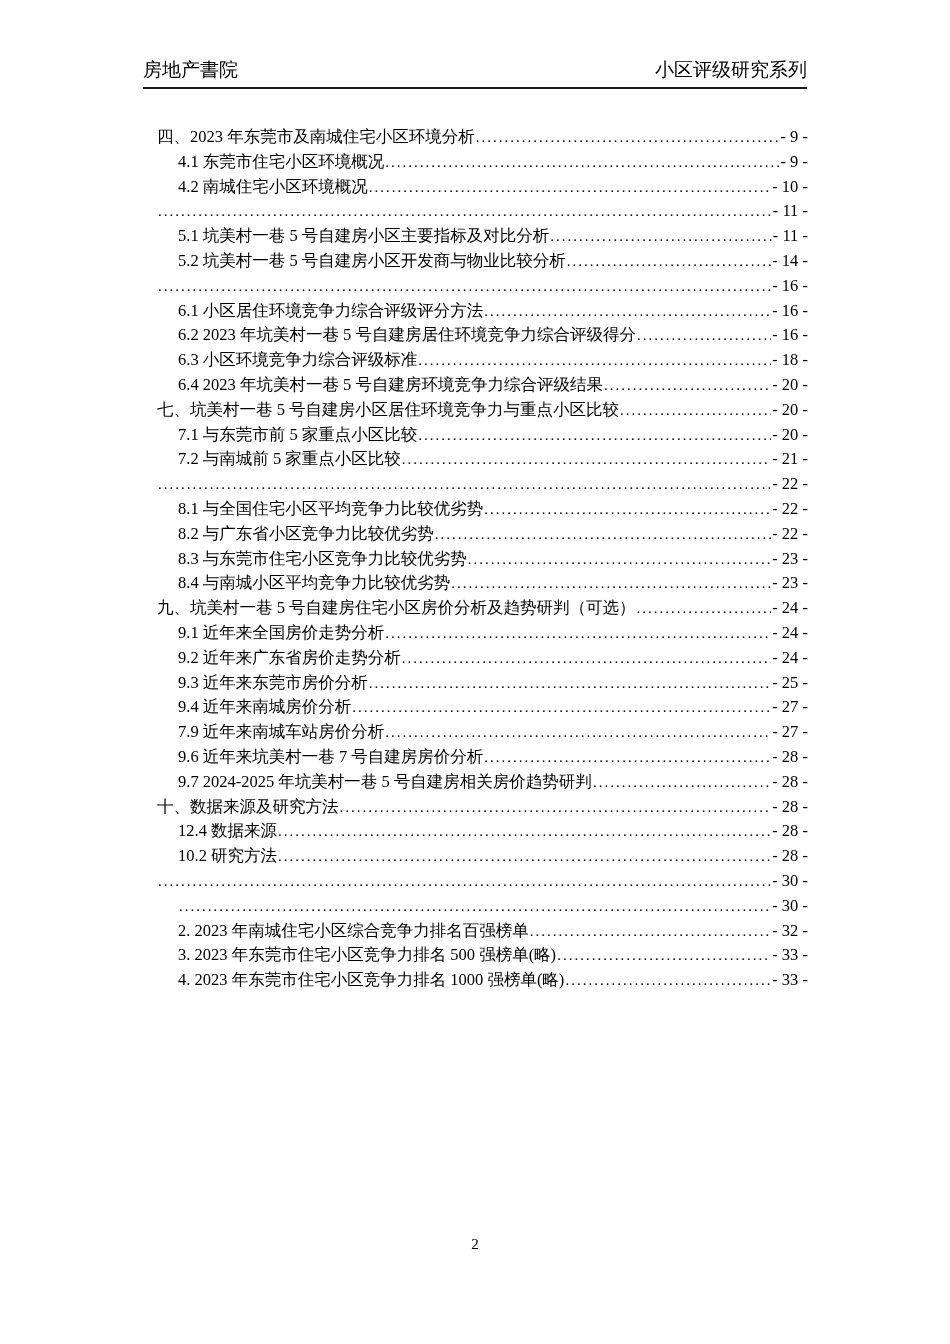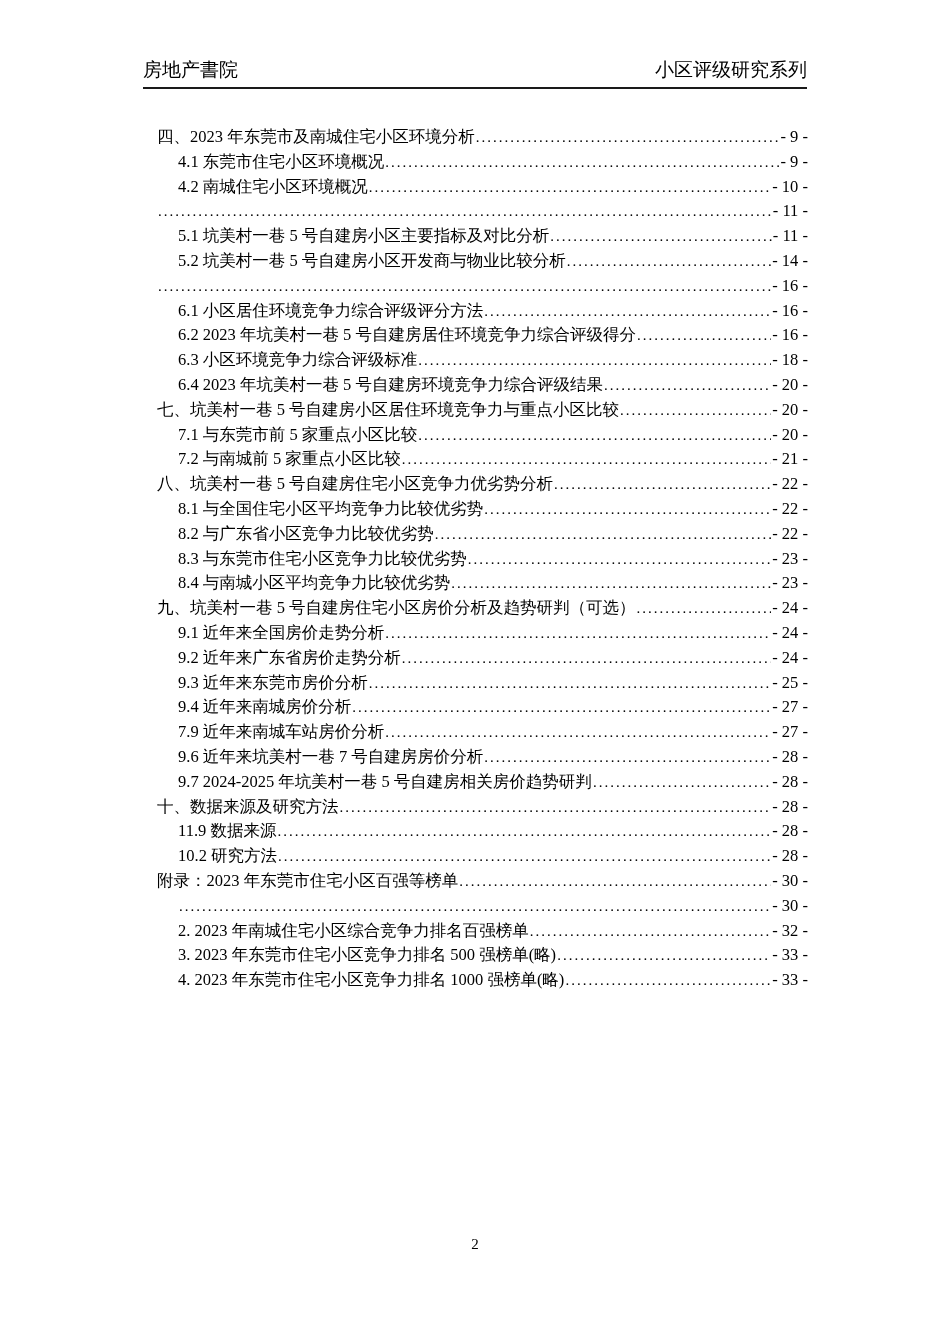--- a/index.html
+++ b/index.html
@@ -155,21 +155,20 @@
     <span class="toc-page">- 20 -</span>
   </div>
 
   <div class="toc-row level-2">
     <span class="toc-label">7.2 与南城前 5 家重点小区比较</span>
     <span class="toc-dots">............................................................................................................................................................................................................................</span>
     <span class="toc-page">- 21 -</span>
   </div>
 
   <div class="toc-row level-1">
-    <span class="toc-label">八、坑美村一巷 5 号自建房住宅小区竞争力优劣势分析</span>
     <span class="toc-dots">............................................................................................................................................................................................................................</span>
     <span class="toc-page">- 22 -</span>
   </div>
 
   <div class="toc-row level-2">
     <span class="toc-label">8.1 与全国住宅小区平均竞争力比较优劣势</span>
     <span class="toc-dots">............................................................................................................................................................................................................................</span>
     <span class="toc-page">- 22 -</span>
   </div>
 
@@ -239,33 +238,32 @@
     <span class="toc-page">- 28 -</span>
   </div>
 
   <div class="toc-row level-1">
     <span class="toc-label">十、数据来源及研究方法</span>
     <span class="toc-dots">............................................................................................................................................................................................................................</span>
     <span class="toc-page">- 28 -</span>
   </div>
 
   <div class="toc-row level-2">
-    <span class="toc-label">11.9 数据来源</span>
+    <span class="toc-label">12.4 数据来源</span>
     <span class="toc-dots">............................................................................................................................................................................................................................</span>
     <span class="toc-page">- 28 -</span>
   </div>
 
   <div class="toc-row level-2">
     <span class="toc-label">10.2 研究方法</span>
     <span class="toc-dots">............................................................................................................................................................................................................................</span>
     <span class="toc-page">- 28 -</span>
   </div>
 
   <div class="toc-row level-1">
-    <span class="toc-label">附录：2023 年东莞市住宅小区百强等榜单</span>
     <span class="toc-dots">............................................................................................................................................................................................................................</span>
     <span class="toc-page">- 30 -</span>
   </div>
 
   <div class="toc-row level-2">
     <span class="toc-dots">............................................................................................................................................................................................................................</span>
     <span class="toc-page">- 30 -</span>
   </div>
 
   <div class="toc-row level-2">

